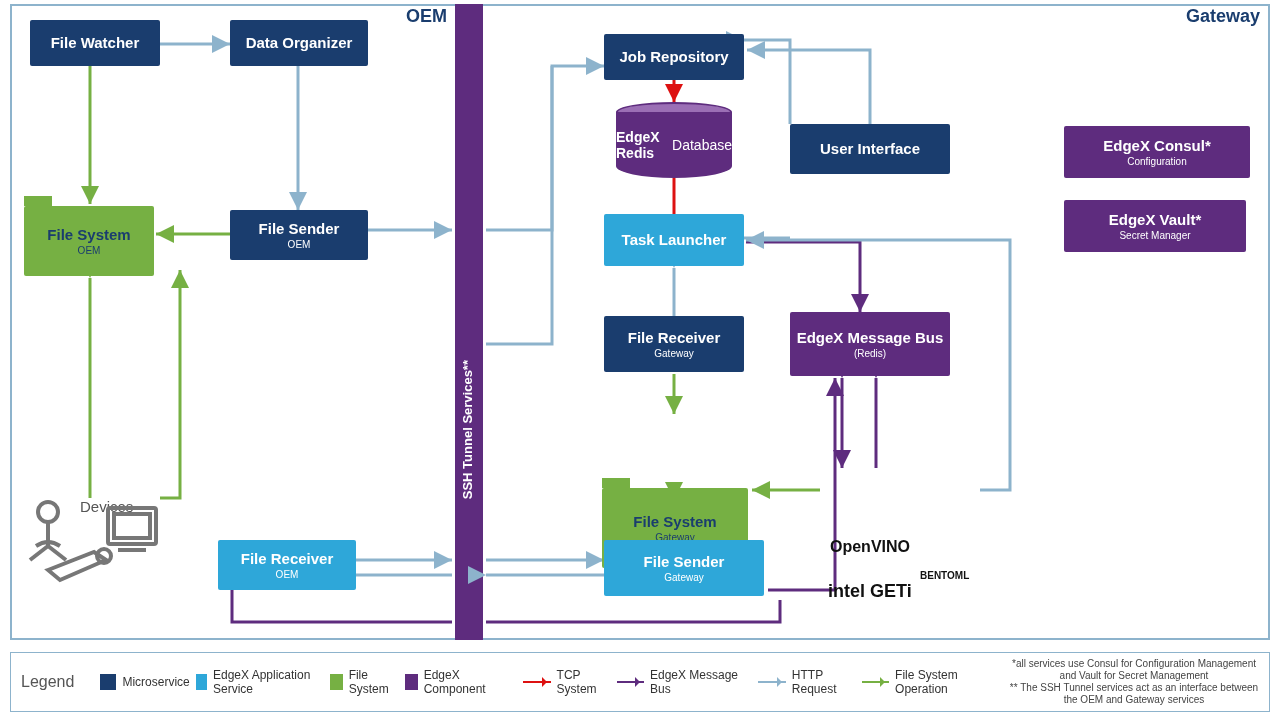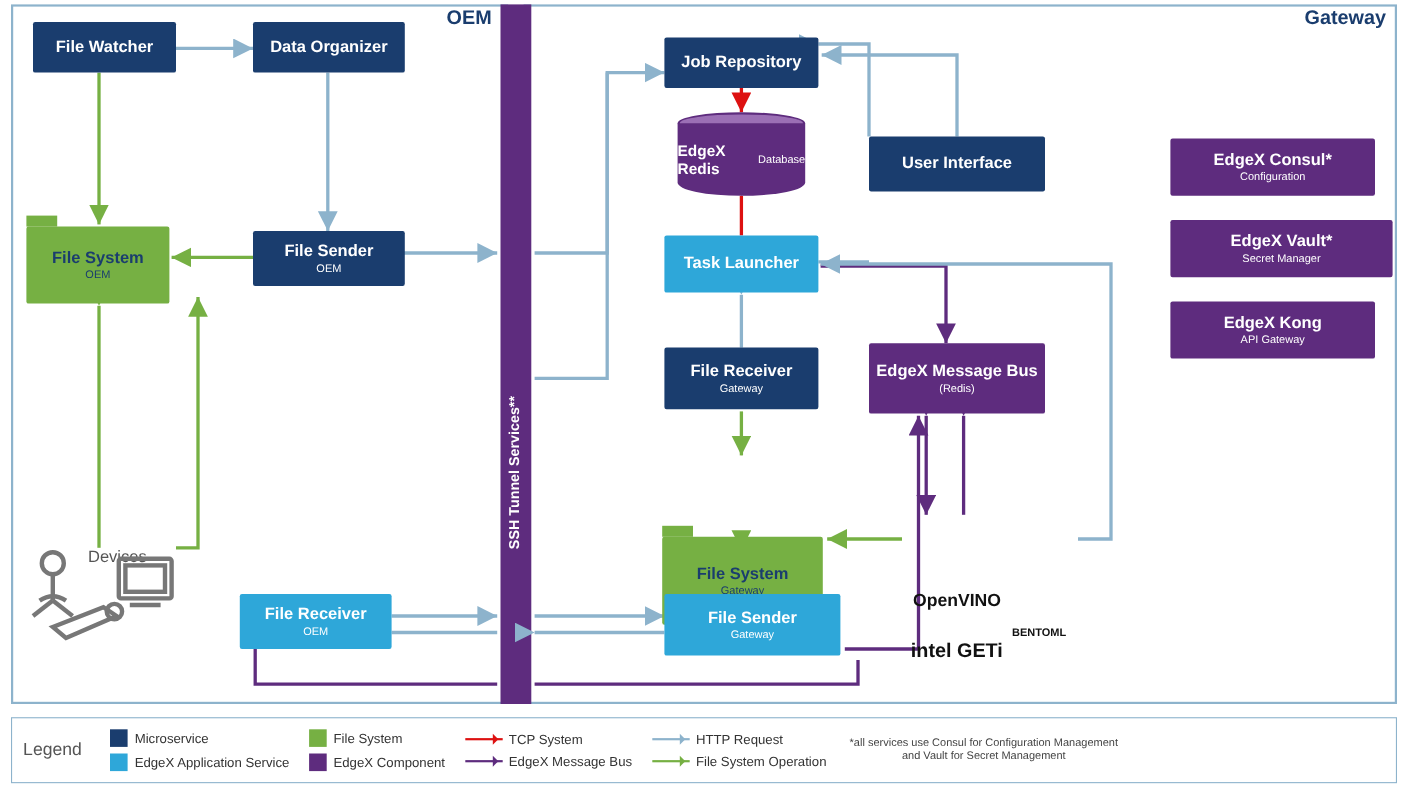--- a/index.html
+++ b/index.html
@@ -18,21 +18,21 @@
   .black { background: #000; }
   .cyl { position: absolute; }
   .cyl .top { width: 100%; height: 20px; background: #9b6fb5; border-radius: 50%; border: 2px solid #5e2c7e; position: absolute; top: 0; left: 0; }
   .cyl .body { width: 100%; position: absolute; top: 10px; bottom: 0; background: #5e2c7e; border-radius: 0 0 50% 50% / 0 0 12px 12px; display: flex; flex-direction: row; align-items: center; justify-content: center; color: #fff; }
   .ssh { position: absolute; background: #5e2c7e; }
   .ssh-label { position: absolute; color: #fff; font-weight: bold; font-size: 13px; writing-mode: vertical-rl; transform: rotate(180deg); }
   .legend { position: absolute; left: 10px; right: 10px; bottom: 8px; border: 1px solid #8db3cc; height: 60px; display: flex; align-items: center; padding: 4px 10px; font-size: 12px; gap: 18px; color: #333; }
   .legend .lg-title { font-size: 16px; color: #555; margin-right: 8px; }
   .legend-item { display: flex; align-items: center; gap: 6px; }
   .sw { width: 16px; height: 16px; display: inline-block; }
-  .legend-col { display: flex; flex-direction: column; gap: 6px; }
+  .legend-col { display: flex; flex-direction: row; gap: 6px; }
   .legend-notes { font-size: 10px; color: #444; max-width: 250px; line-height: 1.2; text-align: center; }
   .arrow-sample { width: 34px; height: 2px; position: relative; }
   .arrow-sample::after { content: ""; position: absolute; right: -1px; top: -4px; border: 5px solid transparent; }
   .ar-red { background: #d11; } .ar-red::after { border-left-color: #d11; }
   .ar-purple { background: #5e2c7e; } .ar-purple::after { border-left-color: #5e2c7e; }
   .ar-blue { background: #8db3cc; } .ar-blue::after { border-left-color: #8db3cc; }
   .ar-green { background: #76b043; } .ar-green::after { border-left-color: #76b043; }
   .devices-label { position: absolute; font-size: 15px; color: #555; }
   svg.arrows { position: absolute; inset: 0; width: 100%; height: 100%; pointer-events: none; }
   .logo-row { position: absolute; font-size: 14px; font-weight: bold; color: #111; }
@@ -138,21 +138,21 @@
     </g>
   </svg>
 
   <div class="node microservice" style="left:604px; top:34px; width:140px; height:46px;">
     <div class="title">Job Repository</div>
   </div>
   <div class="cyl" style="left:616px; top:102px; width:116px; height:76px;">
     <div class="top"></div>
     <div class="body">
       <div class="title" style="font-size:14px;font-weight:bold;">EdgeX Redis</div>
-      <div class="sub" style="font-size:10px;">Database</div>
+      <div class="sub" style="font-size:14px;">Database</div>
     </div>
   </div>
   <div class="node microservice" style="left:790px; top:124px; width:160px; height:50px;">
     <div class="title">User Interface</div>
   </div>
   <div class="node appservice" style="left:604px; top:214px; width:140px; height:52px;">
     <div class="title">Task Launcher</div>
   </div>
   <div class="node microservice" style="left:604px; top:316px; width:140px; height:56px;">
     <div class="title">File Receiver</div>
@@ -171,28 +171,24 @@
     <div class="sub">Gateway</div>
   </div>
   <div class="logo-row" style="left:830px; top:538px; font-size:16px;">OpenVINO</div>
   <div class="logo-row" style="left:828px; top:581px; font-size:18px;">intel GETi</div>
   <div class="logo-row" style="left:920px; top:570px; font-size:10px;">BENTOML</div>
 
   <div class="node edgex" style="left:1064px; top:126px; width:186px; height:52px;">
     <div class="title">EdgeX Consul*</div>
     <div class="sub">Configuration</div>
   </div>
-  <div class="node edgex" style="left:1064px; top:200px; width:202px; height:52px;">
+  <div class="node edgex" style="left:1064px; top:200px; width:182px; height:52px;">
     <div class="title">EdgeX Vault*</div>
     <div class="sub">Secret Manager</div>
   </div>
-  <div class="node edgex" style="left:1064px; top:274px; width:186px; height:52px;">
-    <div class="title">EdgeX Kong</div>
-    <div class="sub">API Gateway</div>
-  </div>
 
   <div class="legend">
     <span class="lg-title">Legend</span>
     <div class="legend-col">
       <div class="legend-item">
           <span class="sw" style="background:#1a3d6e"></span>
           <span>Microservice</span>
         </div>
       <div class="legend-item">
           <span class="sw" style="background:#2ea7d9"></span>
@@ -224,16 +220,17 @@
           <span class="arrow-sample ar-blue"></span>
           <span>HTTP Request</span>
         </div>
       <div class="legend-item">
           <span class="arrow-sample ar-green"></span>
           <span>File System Operation</span>
         </div>
     </div>
     <div class="legend-notes">
       <div>*all services use Consul for Configuration Management and Vault for Secret Management</div>
+      <div>** The SSH Tunnel services act as an interface between the OEM and Gateway services</div>
     </div>
   </div>
 
 </div>
 
 </body></html>

